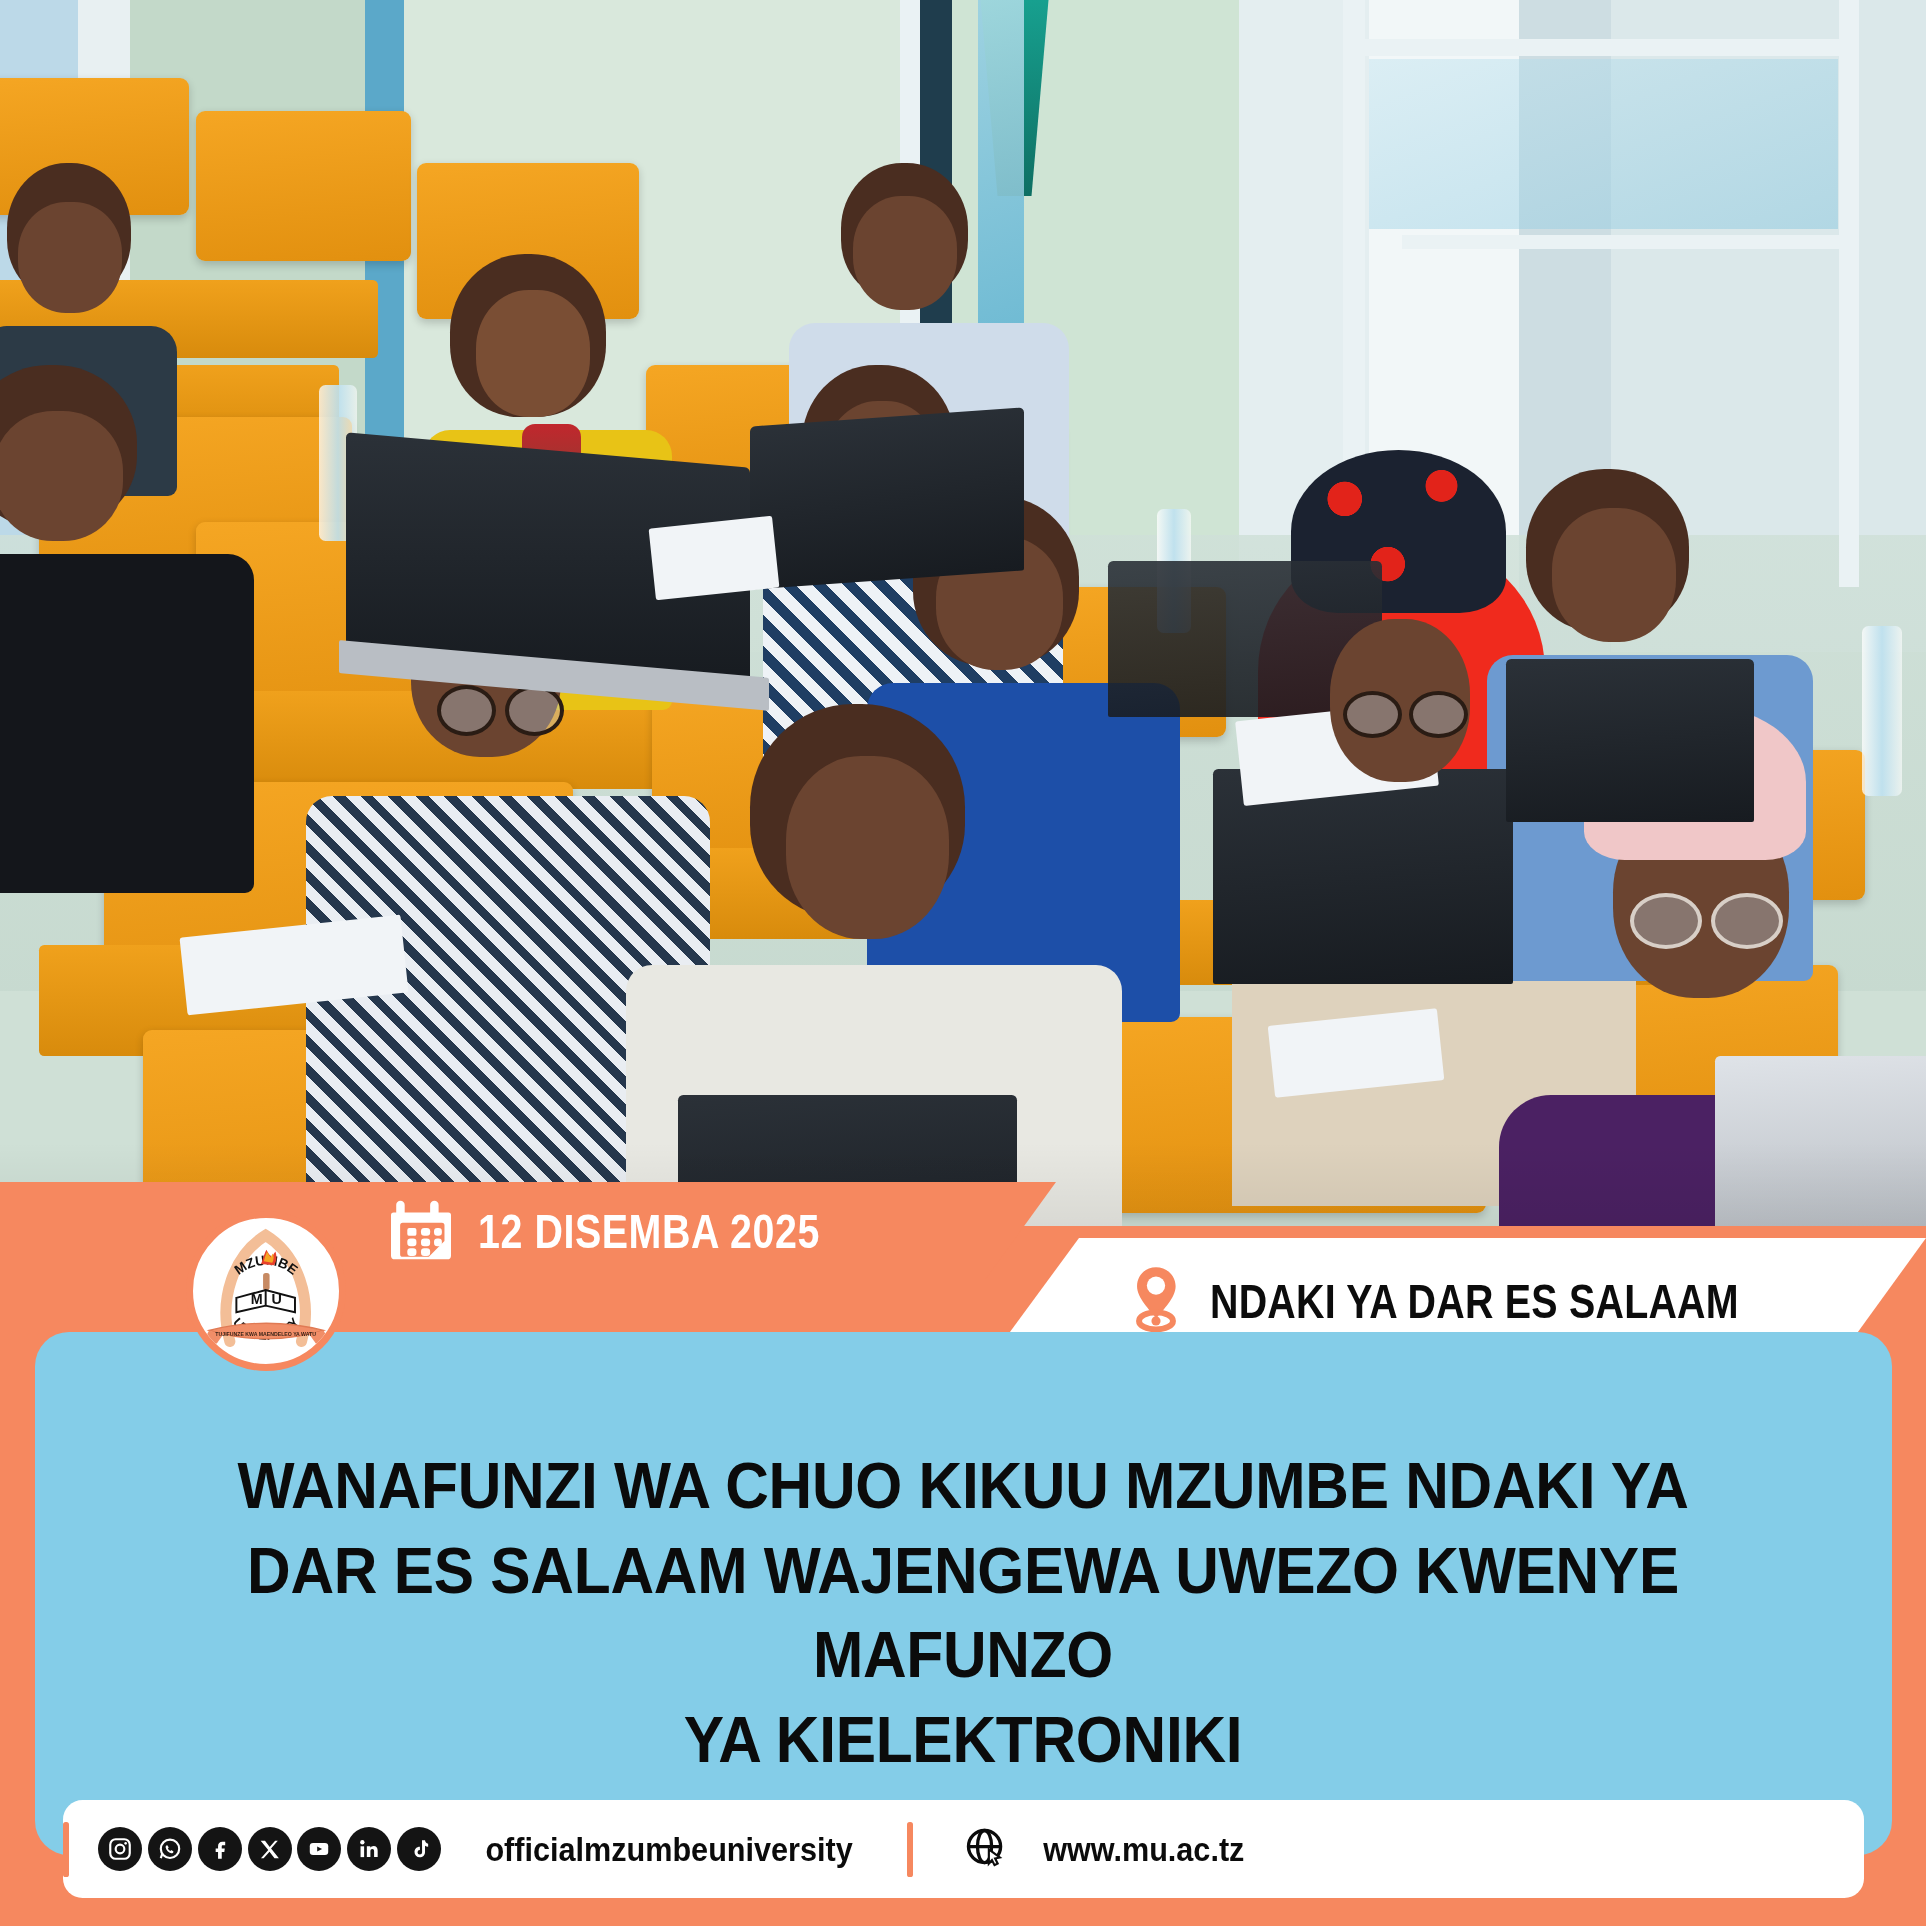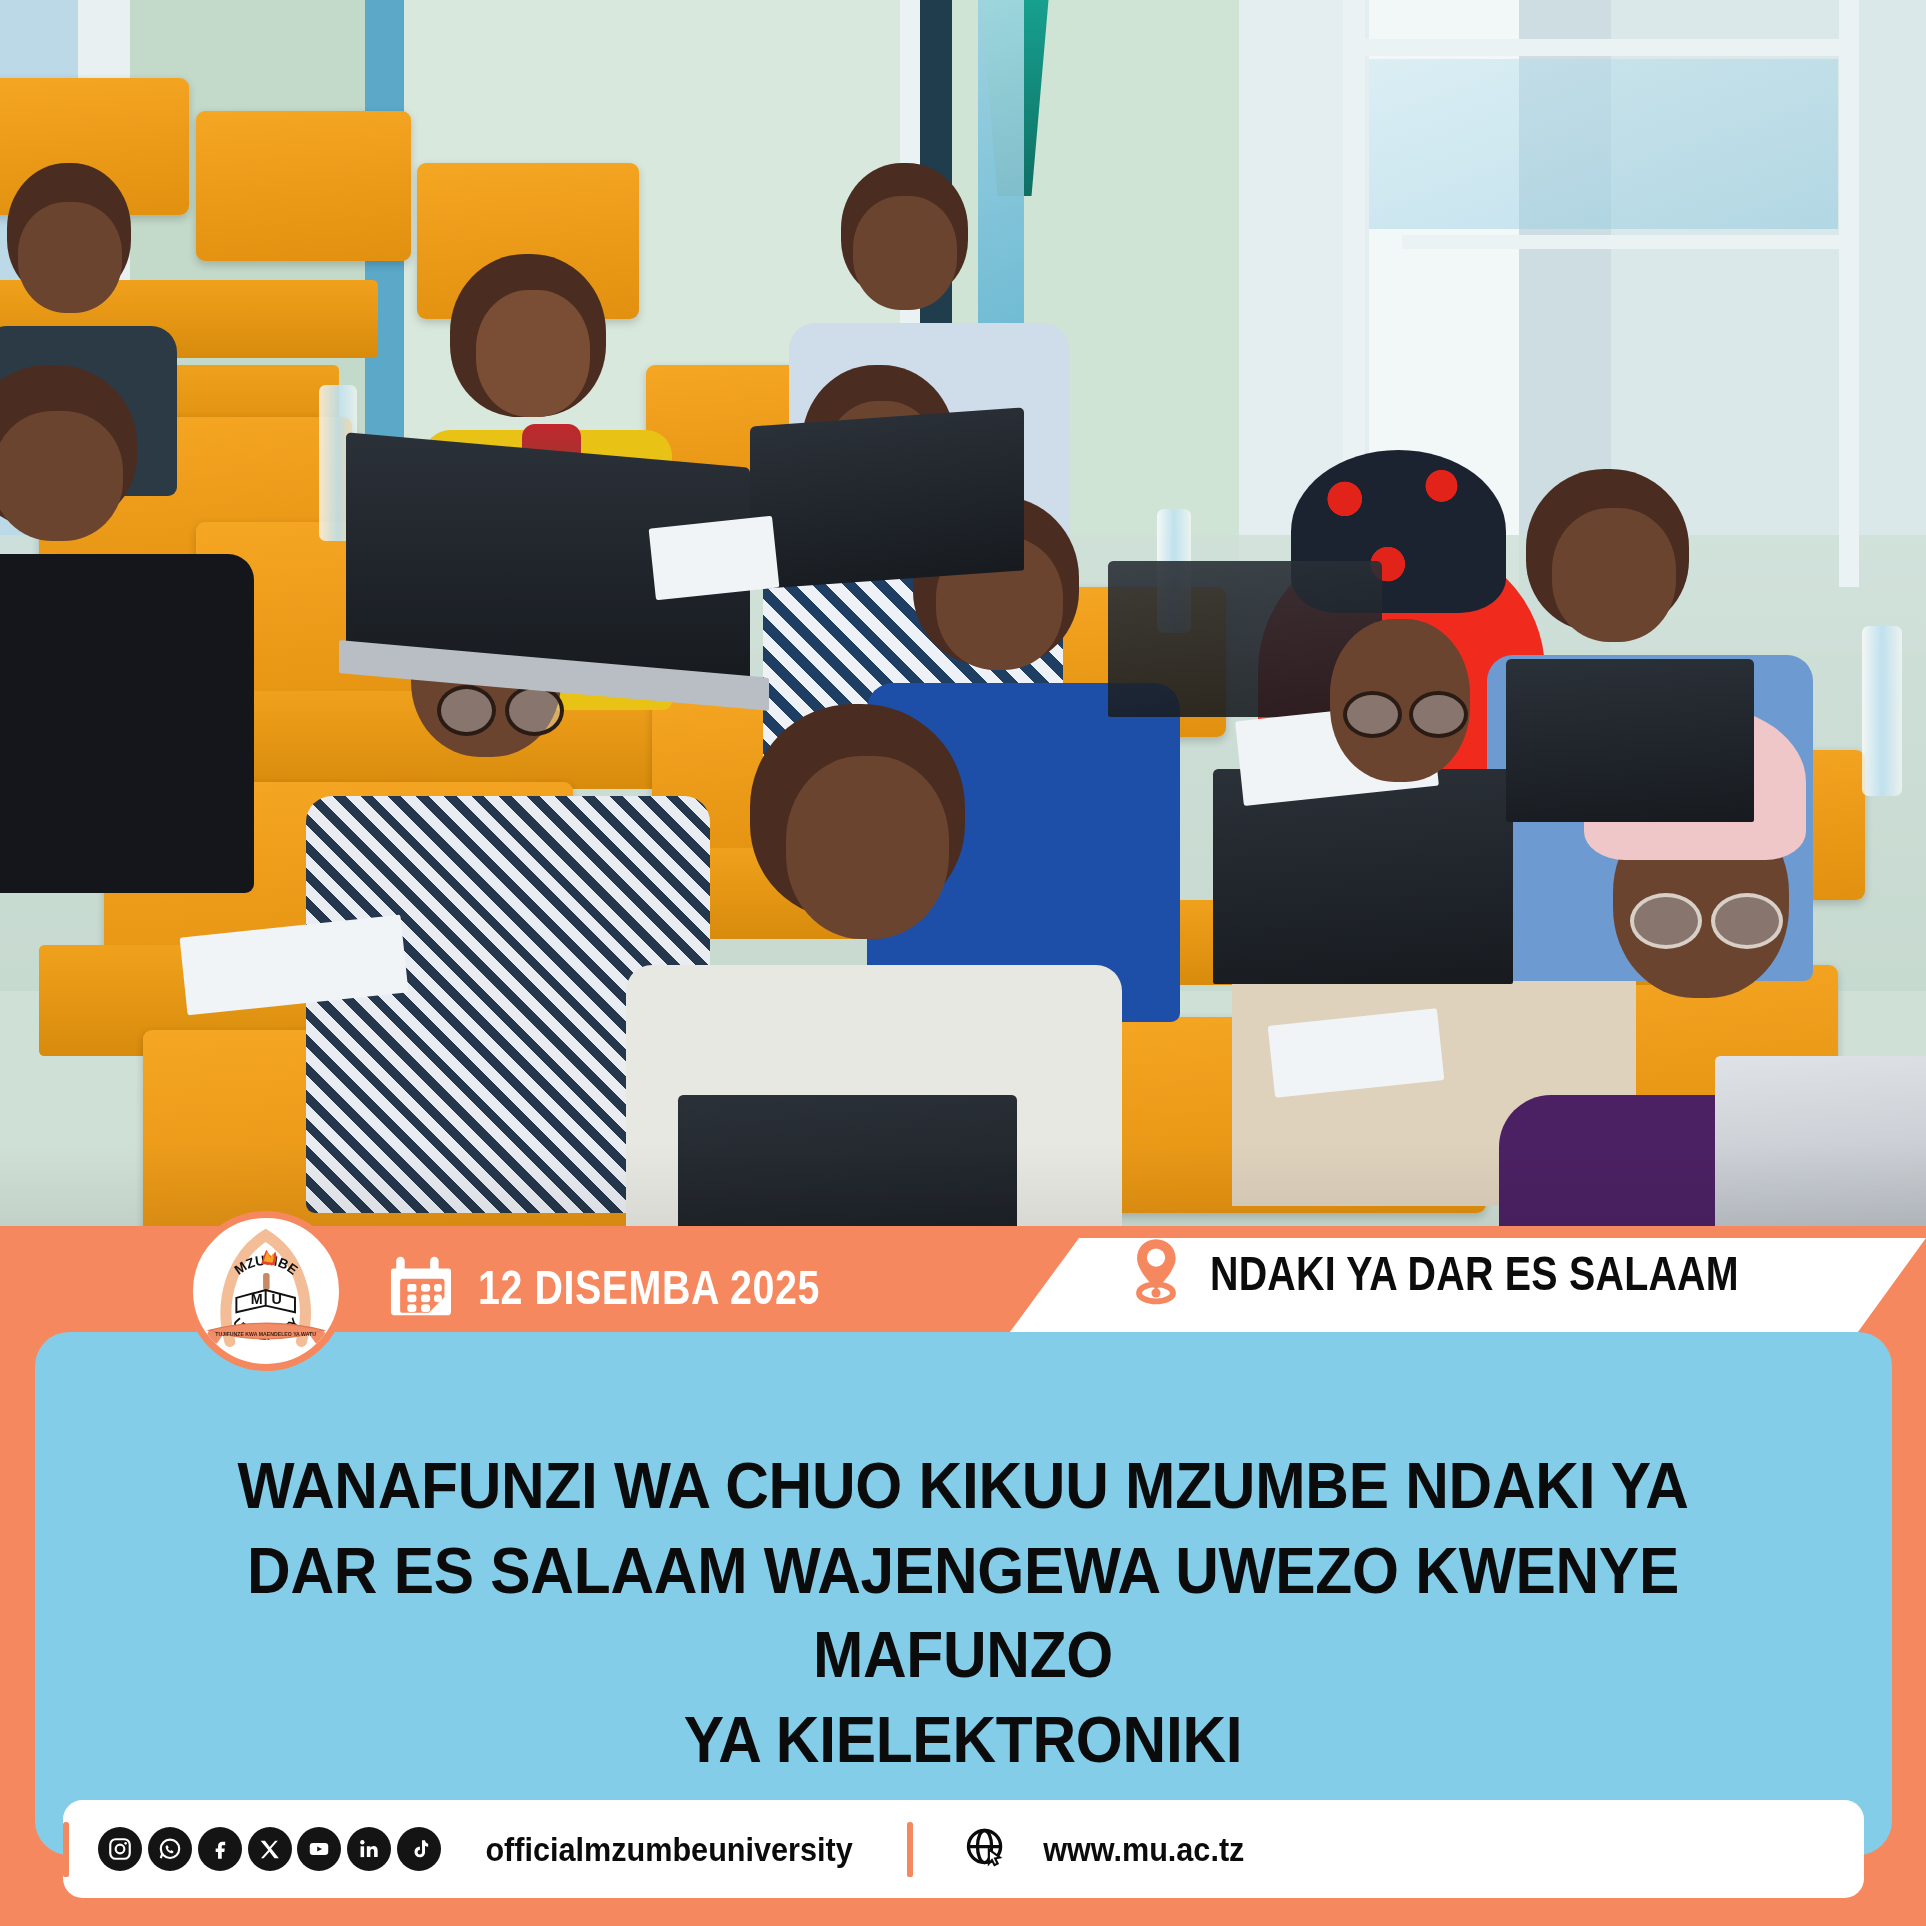--- a/index.html
+++ b/index.html
@@ -93,40 +93,40 @@
   
   #bluepanel {
     position:absolute; left:35px; top:1332px;
     width:1857px; height:523px;
     background:#84CDE8;
     border-radius:34px;
   }
 
   
   #date-banner {
-    position:absolute; left:0px; top:1238px;
+    position:absolute; left:0px; top:1182px;
     width:1056px; height:98px;
     background:#F6885F;
     clip-path:polygon(0 0, 1056px 0, 985px 98px, 0 98px);
     display:flex; align-items:center;
   }
   #date-inner { display:flex; align-items:center; gap:27px; margin-left:391px; }
   #date-text {
     color:#ffffff; font-size:48px; font-weight:800;
     letter-spacing:0.7px; white-space:nowrap;
     transform:scaleX(.82); transform-origin:left center;
   }
 
   
   #loc-banner {
     position:absolute; left:1007px; top:1238px;
     width:919px; height:98px;
     background:#ffffff;
     clip-path:polygon(72px 0, 919px 0, 848px 98px, 0 98px);
-    display:flex; align-items:flex-start;
+    display:flex; align-items:flex-end;
   }
   #loc-inner { display:flex; align-items:center; gap:29px; margin-left:124px; }
   #loc-text {
     color:#0c0c0c; font-size:48px; font-weight:800;
     letter-spacing:0.3px; white-space:nowrap;
     transform:scaleX(.82); transform-origin:left center;
   }
 
   
   #logo-badge {

